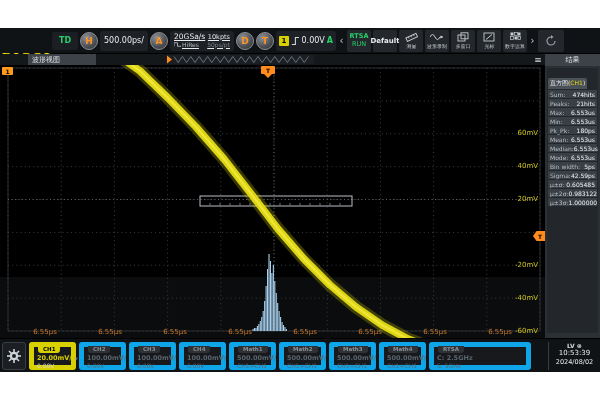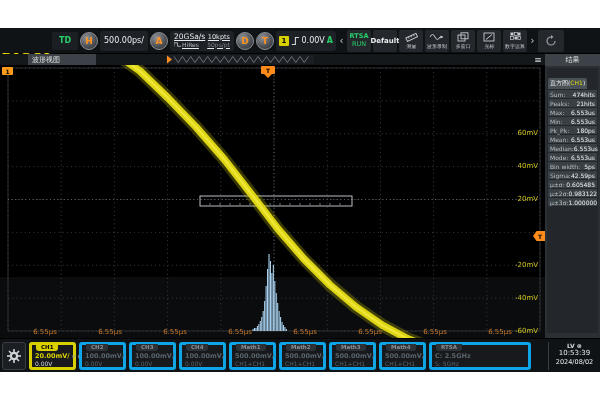--- a/index.html
+++ b/index.html
@@ -80,21 +80,21 @@
                 display:flex; justify-content:space-between; align-items:center; }
   #stats .k { font-size:6px; color:#b8bdc2; white-space:nowrap; }
   #stats .v { font-size:6px; color:#eef1f3; white-space:nowrap; }
 
   
   #bottom { position:absolute; left:0; top:310px; width:600px; height:34px; background:#101316;
             border-top:1px solid #000; }
   .gear-box { position:absolute; left:2px; top:3px; width:24px; height:28px; background:#1b1f23;
               border:1px solid #3a3e42; border-radius:3px; display:flex; align-items:center; justify-content:center; }
   .chbox { position:absolute; top:3px; width:47px; height:28px; background:#17191c;
-           border:3px solid #0ea5e9; border-radius:3px; padding:1px 3px; }
+           border:5px solid #0ea5e9; border-radius:3px; padding:1px 3px; }
   .chbox.active { border-color:#d9d000; }
   .chbox .tab { position:absolute; top:-1px; left:4px; padding:0 5px; height:7px; border-radius:0 0 3px 3px;
                 background:#2e3236; color:#8a9095; font-size:5.5px; font-weight:bold; line-height:7px; }
   .chbox.active .tab { background:#d9d000; color:#000; }
   .chbox .l1 { margin-top:6px; font-size:6.5px; color:#7d848a; font-weight:bold; display:flex; gap:2px; align-items:center;}
   .chbox.active .l1 { color:#d9d000; }
   .chbox .ic { font-size:5px; color:#9aa0a6; }
   .chbox .l2 { font-size:6px; color:#7d848a; }
   .chbox.active .l2 { color:#d5d9dd; }
   .chbox.dim .l1, .chbox.dim .l2 { color:#59656c; }

